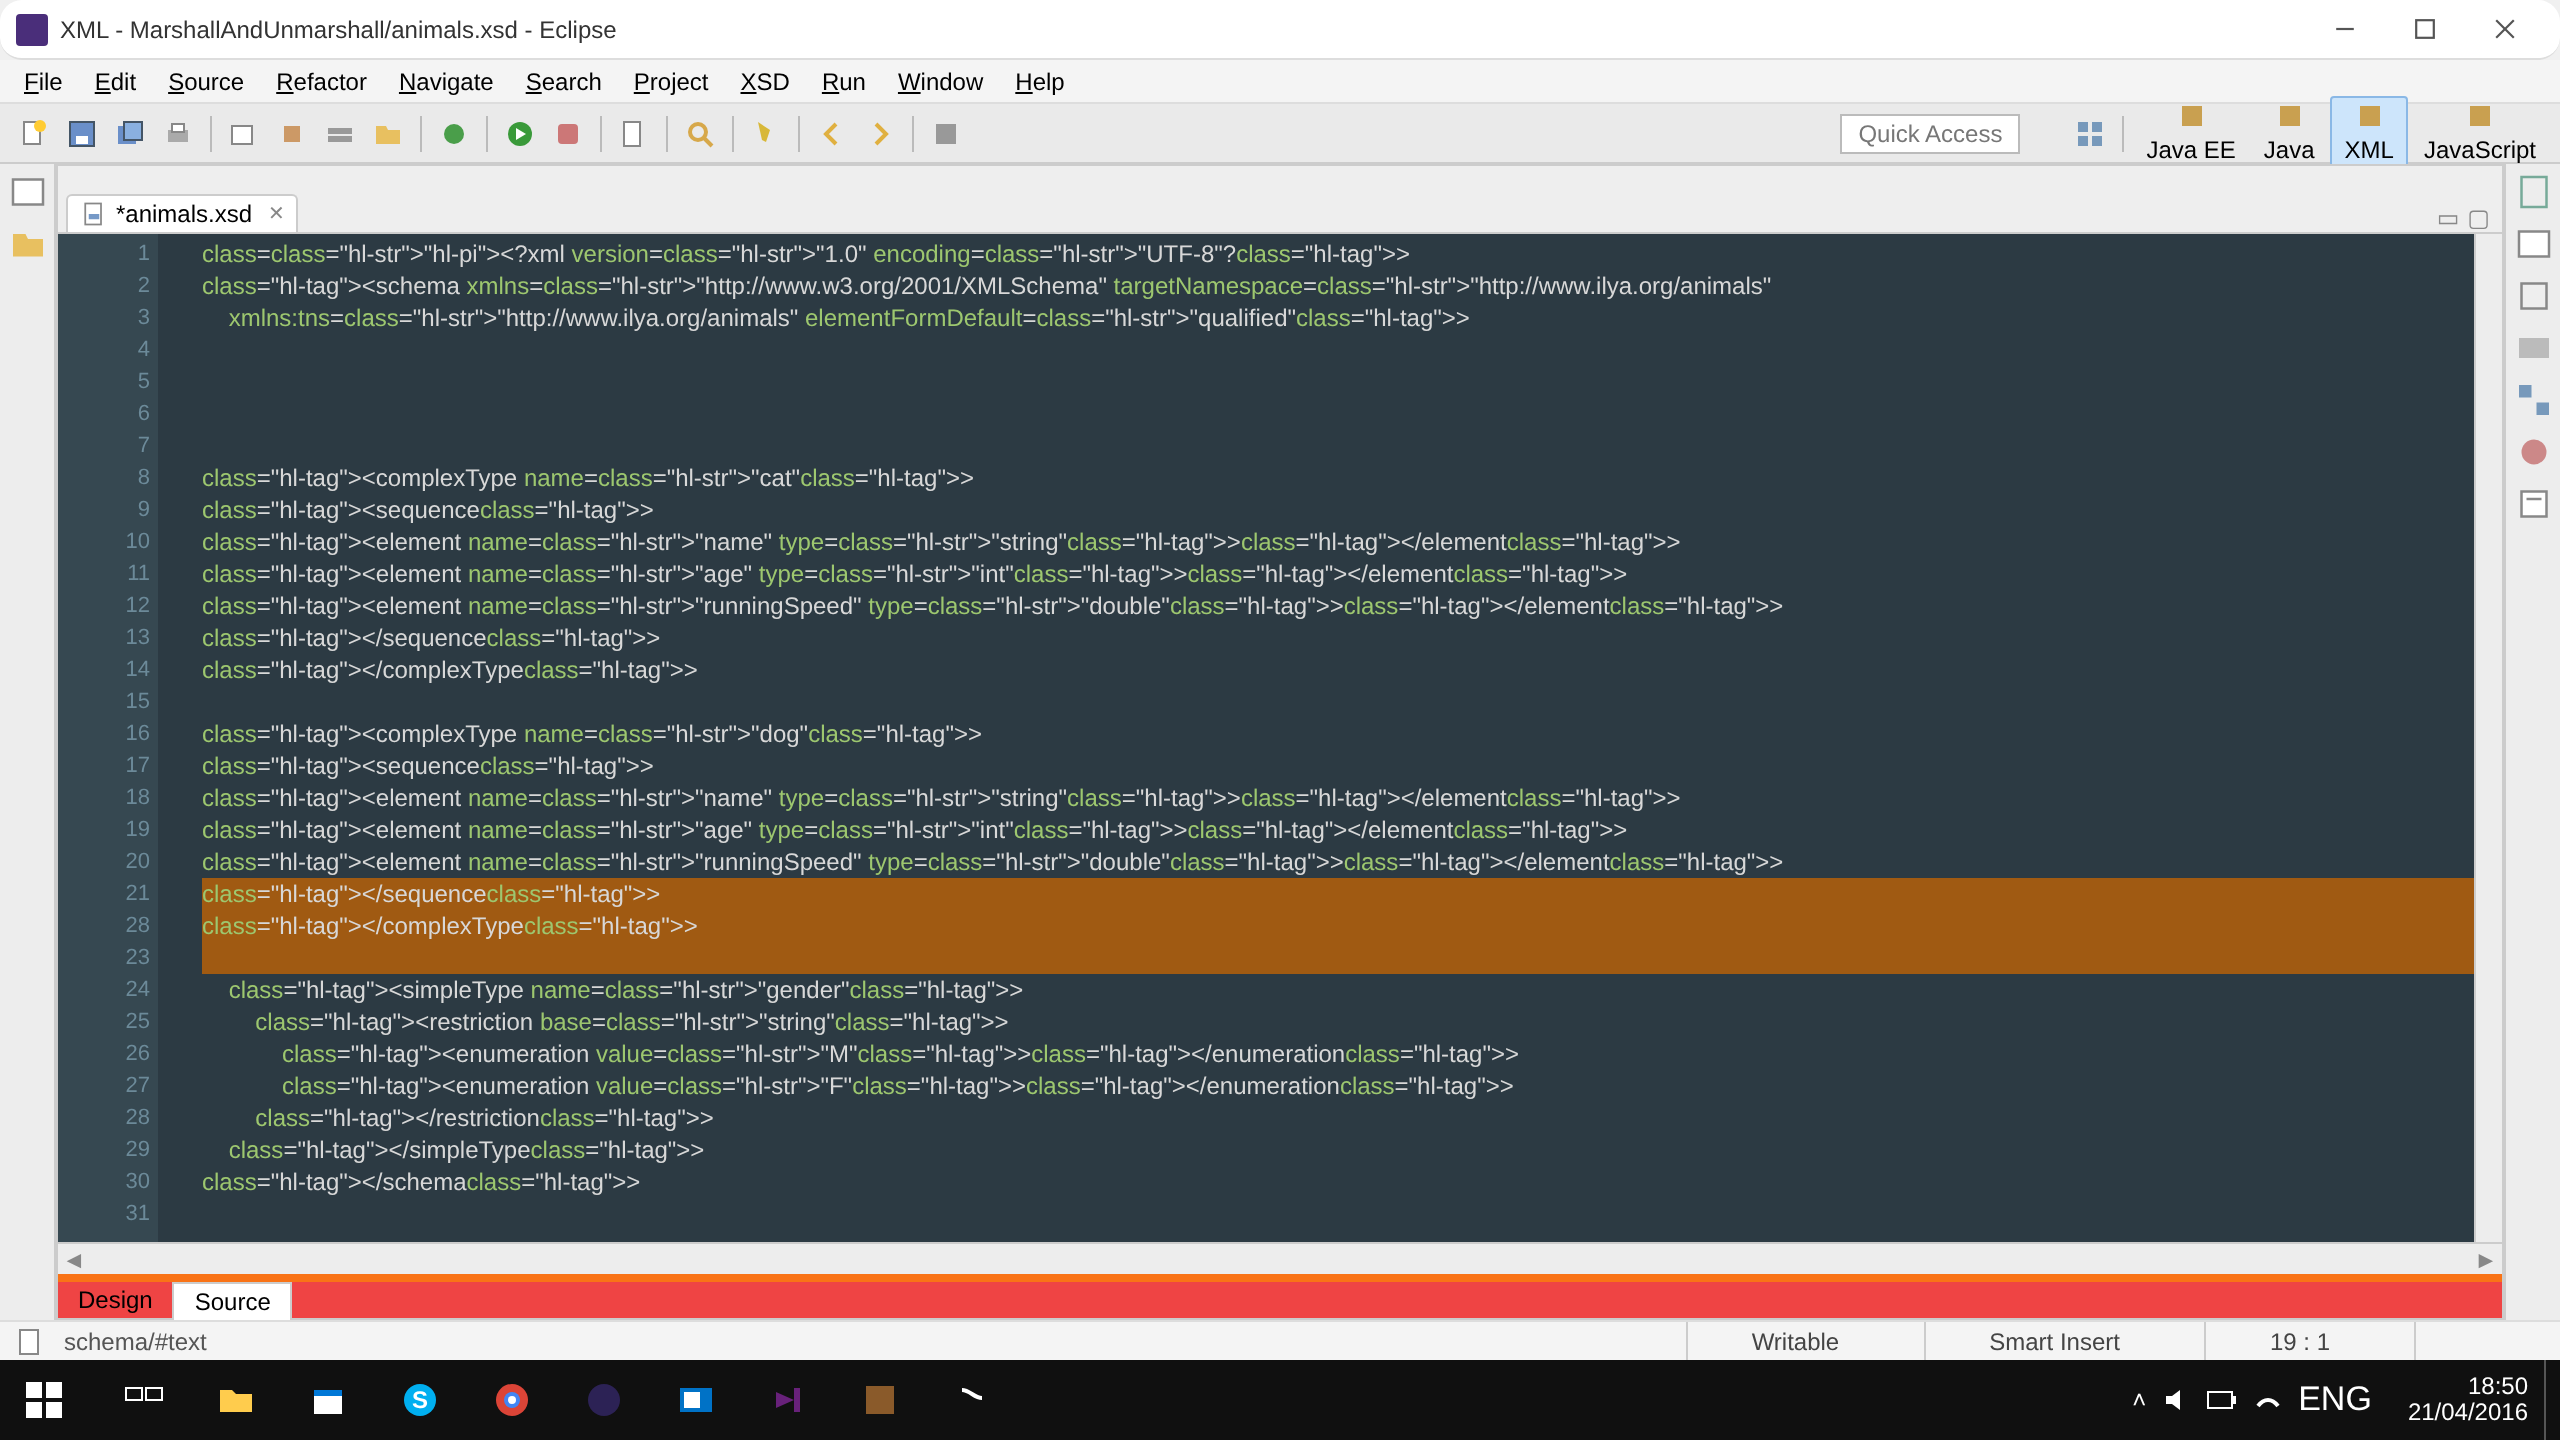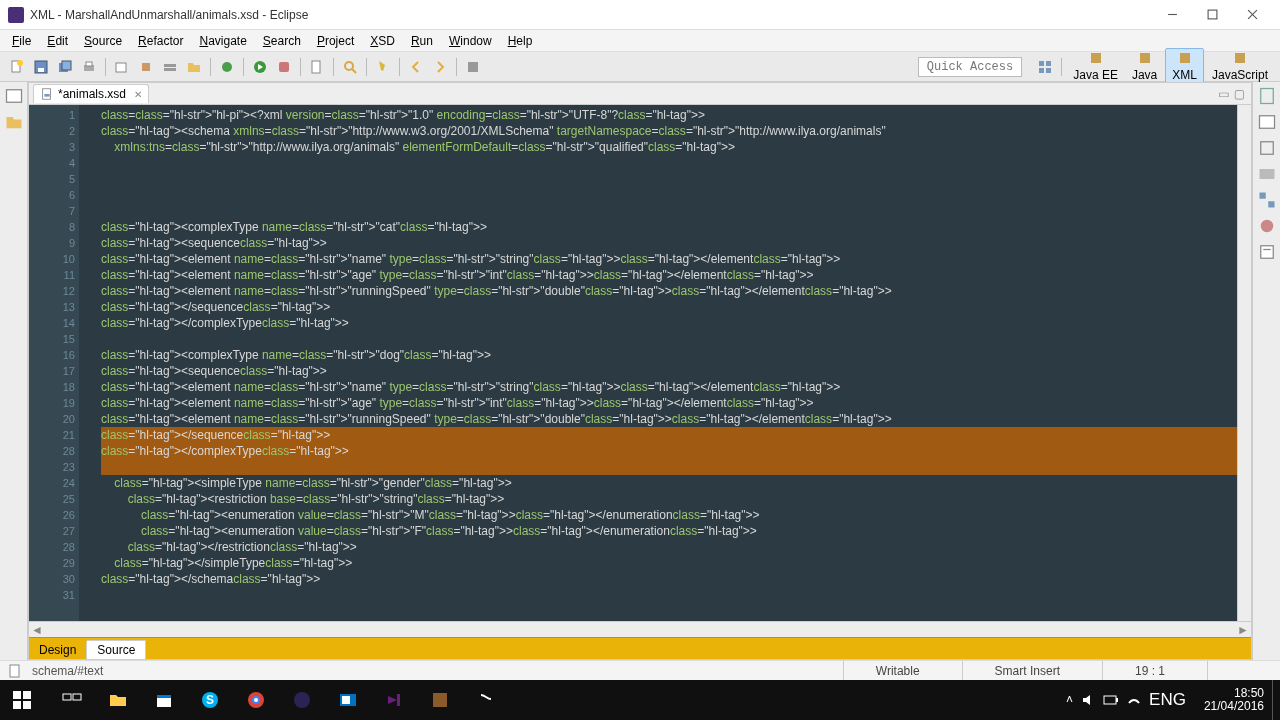--- a/index.html
+++ b/index.html
@@ -1,68 +1,68 @@
 <!DOCTYPE html>
 <html><head>
 <meta charset="utf-8">
 <style>
 * { margin: 0; padding: 0; box-sizing: border-box; font-family: "Segoe UI", Tahoma, sans-serif; font-size: 12px; }
 body { background: #f0f0f0; width: 1280px; height: 720px; overflow: hidden; display: flex; flex-direction: column; }
 
 
-.titlebar { height: 30px; background: #fff; border-bottom: 1px solid #ddd; display: flex; align-items: center; padding: 0 8px; }
+.titlebar { height: 30px; background: #fff; border-bottom: 1px solid #ddd; display: flex; align-items: center; padding: 0 8px; border-radius: 11px; }
 .titlebar .app-icon { width: 16px; height: 16px; background: #4a2e7a; border-radius: 2px; margin-right: 6px; }
 .titlebar .title { flex: 1; color: #333; }
 .titlebar .win-controls { display: flex; gap: 0; }
 .titlebar .win-btn { width: 40px; height: 28px; display: flex; align-items: center; justify-content: center; color: #555; cursor: default; }
 .titlebar .win-btn svg { width: 11px; height: 11px; }
 
 
 .menubar { height: 22px; background: #f4f4f4; display: flex; align-items: center; padding: 0 4px; border-bottom: 1px solid #ddd; }
 .menubar .menu-item { padding: 2px 8px; cursor: default; }
 .menubar .menu-item u { text-decoration: underline; }
 
 
 .toolbar { height: 30px; background: #eaeaea; border-bottom: 1px solid #ccc; display: flex; align-items: center; padding: 0 6px; gap: 2px; }
 .toolbar .tb-btn { width: 22px; height: 22px; display: flex; align-items: center; justify-content: center; border-radius: 2px; }
 .toolbar .tb-sep { width: 1px; height: 18px; background: #bbb; margin: 0 3px; }
 .toolbar .spacer { flex: 1; }
-.toolbar .qa-box { border: 1px solid #bbb; background: #fff; padding: 2px 8px; color: #777; margin-right: 10px; font-family: Liberation Mono, monospace; }
+.toolbar .qa-box { border: 1px solid #bbb; background: #fff; padding: 2px 8px; color: #777; margin-right: 22px; }
 .toolbar .persp { padding: 2px 6px; display: flex; align-items: center; gap: 3px; flex-direction: column; }
 .toolbar .persp.active { background: #cde5fb; border: 1px solid #8ab8e6; border-radius: 2px; }
 .tb-btn svg { width: 16px; height: 16px; }
 
 
 .main { flex: 1; display: flex; background: #eee; }
 .left-trim { width: 28px; background: #ededed; border-right: 1px solid #ccc; display: flex; flex-direction: column; align-items: center; padding-top: 4px; gap: 6px; }
 .left-trim .trim-icon { width: 20px; height: 20px; }
 .right-trim { width: 28px; background: #ededed; border-left: 1px solid #ccc; display: flex; flex-direction: column; align-items: center; padding-top: 4px; gap: 6px; }
 .right-trim .trim-icon { width: 20px; height: 20px; }
 
 .editor-area { flex: 1; display: flex; flex-direction: column; background: #fff; border: 1px solid #ccc; margin: 0; }
-.editor-tabs { height: 22px; background: #eee; display: flex; align-items: center; border-bottom: 1px solid #ccc; padding-left: 4px; }
+.editor-tabs { height: 34px; background: #eee; display: flex; align-items: flex-end; border-bottom: 1px solid #ccc; padding-left: 4px; }
 .editor-tab { background: #fff; border: 1px solid #ccc; border-bottom: none; border-radius: 3px 3px 0 0; padding: 2px 6px; display: flex; align-items: center; gap: 4px; font-size: 11px; }
 .editor-tab .tab-icon { width: 14px; height: 14px; }
 .editor-tab .close { color: #888; font-size: 10px; margin-left: 4px; }
 .editor-tab-controls { margin-left: auto; display: flex; gap: 4px; padding-right: 6px; }
 
 .code-wrapper { flex: 1; display: flex; background: #2c3a43; font-family: Consolas, monospace; font-size: 13px; line-height: 16px; overflow: hidden; position: relative; }
 .gutter { width: 50px; background: #364851; color: #6c8a99; text-align: right; padding: 2px 4px 2px 0; }
 .gutter div { height: 16px; font-size: 11px;}
 .marker-strip { width: 18px; background: #2c3a43; }
 .code-body { flex: 1; padding: 2px 0 2px 4px; white-space: pre; color: #d8d8d8; position: relative; overflow: hidden; }
 .code-body .line { height: 16px; position: relative; }
 .code-body .line.sel { background: #a05a12; }
 .hl-attr { color: #9dc76f; }
 .ov-ruler { width: 14px; background: #ededed; border-left: 1px solid #ccc; }
 
 .h-scroll { height: 16px; background: #ededed; border-top: 1px solid #ccc; display: flex; align-items: center; }
 .h-scroll .arrow { width: 16px; text-align: center; color: #888; }
 
-.bottom-tabs { height: 22px; background: #eab308; border-top: 1px solid #f97316; display: flex; align-items: flex-end; }
+.bottom-tabs { height: 22px; background: #ef4444; border-top: 4px solid #f97316; display: flex; align-items: center; }
 .bottom-tabs .bt { padding: 2px 10px; border-right: 1px solid #ccc; }
 .bottom-tabs .bt.active { background: #fff; border-top: 1px solid #ccc; }
 
 
 .statusbar1 { height: 20px; background: #f4f4f4; border-top: 1px solid #ddd; display: flex; align-items: center; padding: 0 8px; gap: 10px; }
 .statusbar1 .sb-icon { width: 14px; height: 14px; }
 .statusbar1 .sb-text { color: #555; }
 .statusbar1 .sb-spacer { flex: 1; }
 .statusbar1 .sb-cell { border-left: 1px solid #ccc; padding: 0 32px; color: #444; height: 100%; display: flex; align-items: center; }
 

